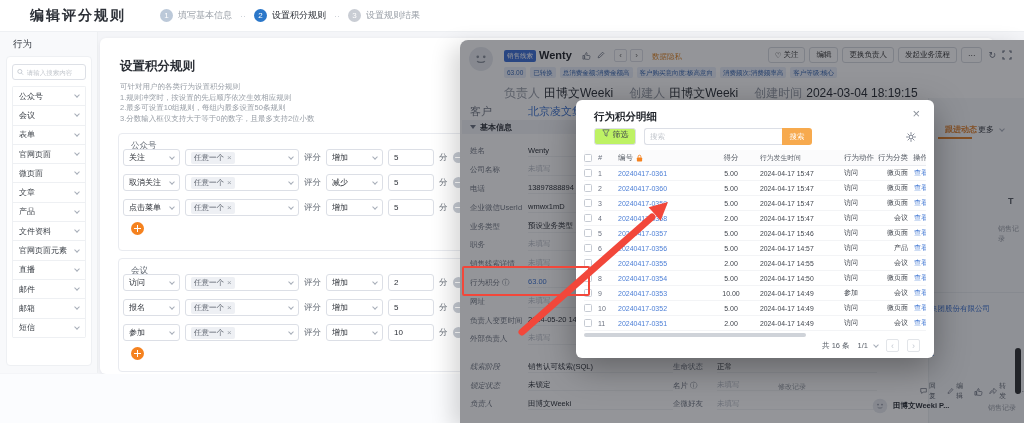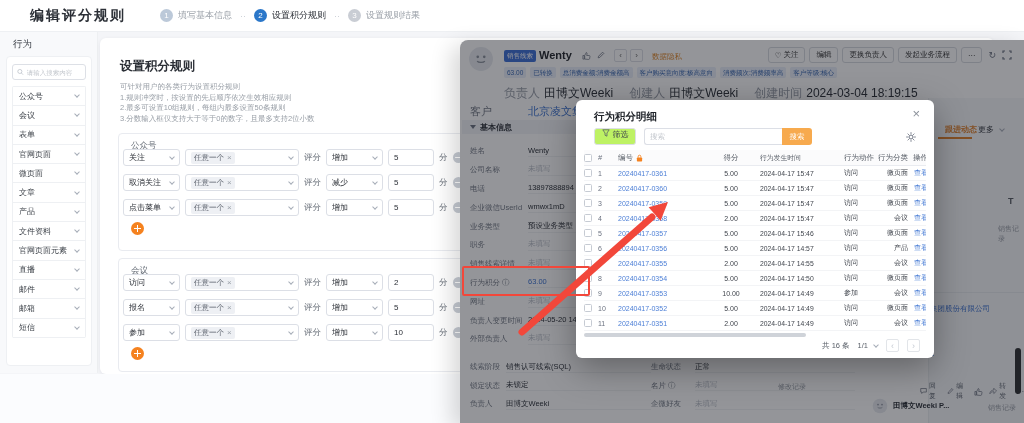--- a/index.html
+++ b/index.html
@@ -75,21 +75,21 @@
   .f-label { width:58px; color:#737a85; flex:none; }
   .f-value { color:#2c3138; }
   .section-bar { position:absolute; left:2px; top:80px; width:312px; height:14px; background:#f2f4f8; display:flex; align-items:center; gap:4px; padding-left:8px; font-size:8px; font-weight:bold; color:#2c3138; }
   .tri-down { width:0; height:0; border-left:3px solid transparent; border-right:3px solid transparent; border-top:4px solid #6b7280; }
   .fields { position:absolute; left:10px; top:102px; width:302px; }
   .field-row { display:flex; align-items:center; height:18.8px; font-size:7.5px; }
   .field-row .f-value { width:150px; border-bottom:1px solid #f1f2f5; padding-bottom:1px; overflow:hidden; white-space:nowrap; }
   .ft-empty { color:#b8bdc6; } .ft-link { color:#3e74d1; }
   .fields2 { position:absolute; left:10px; top:318px; width:460px; }
   .f2-row { display:flex; align-items:center; height:18.6px; font-size:7.5px; }
-  .f2-row .l1 { width:36px; color:#737a85; } .f2-row .v1 { width:145px; color:#2c3138; border-bottom:1px solid #f1f2f5; }
+  .f2-row .l1 { width:58px; color:#737a85;font-style:italic; } .f2-row .v1 { width:145px; color:#2c3138; border-bottom:1px solid #f1f2f5; }
   .f2-row .l2 { width:44px; color:#737a85; } .f2-row .v2 { width:160px; color:#2c3138; border-bottom:1px solid #f1f2f5; }
   .emp-true { color:#b8bdc6 !important; }
 
   .rp-bg { position:absolute; left:468px; top:58px; right:0; bottom:0; background:#f6f7f9; border-left:1px solid #eceef1; }
   .rp-tab { position:absolute; left:478px; top:84px; font-size:8px; font-weight:bold; color:#e0822c; cursor:pointer;margin-left:7px; }
   .rp-underline { position:absolute; left:478px; top:97px; width:34px; height:2px; background:#e0822c; }
   .rp-more { position:absolute; left:518px; top:84px; font-size:8px; color:#383d44; display:flex; gap:3px; align-items:center; cursor:pointer; }
   .rp-filter { position:absolute; left:548px; top:156px; font-size:9px; font-weight:bold; color:#575c63; cursor:pointer; }
   .rp-record { position:absolute; left:538px; top:184px; font-size:7px; color:#9aa0a8; }
   .rp-div { position:absolute; left:470px; right:0; top:252px; height:1px; background:#e8ebef; }

